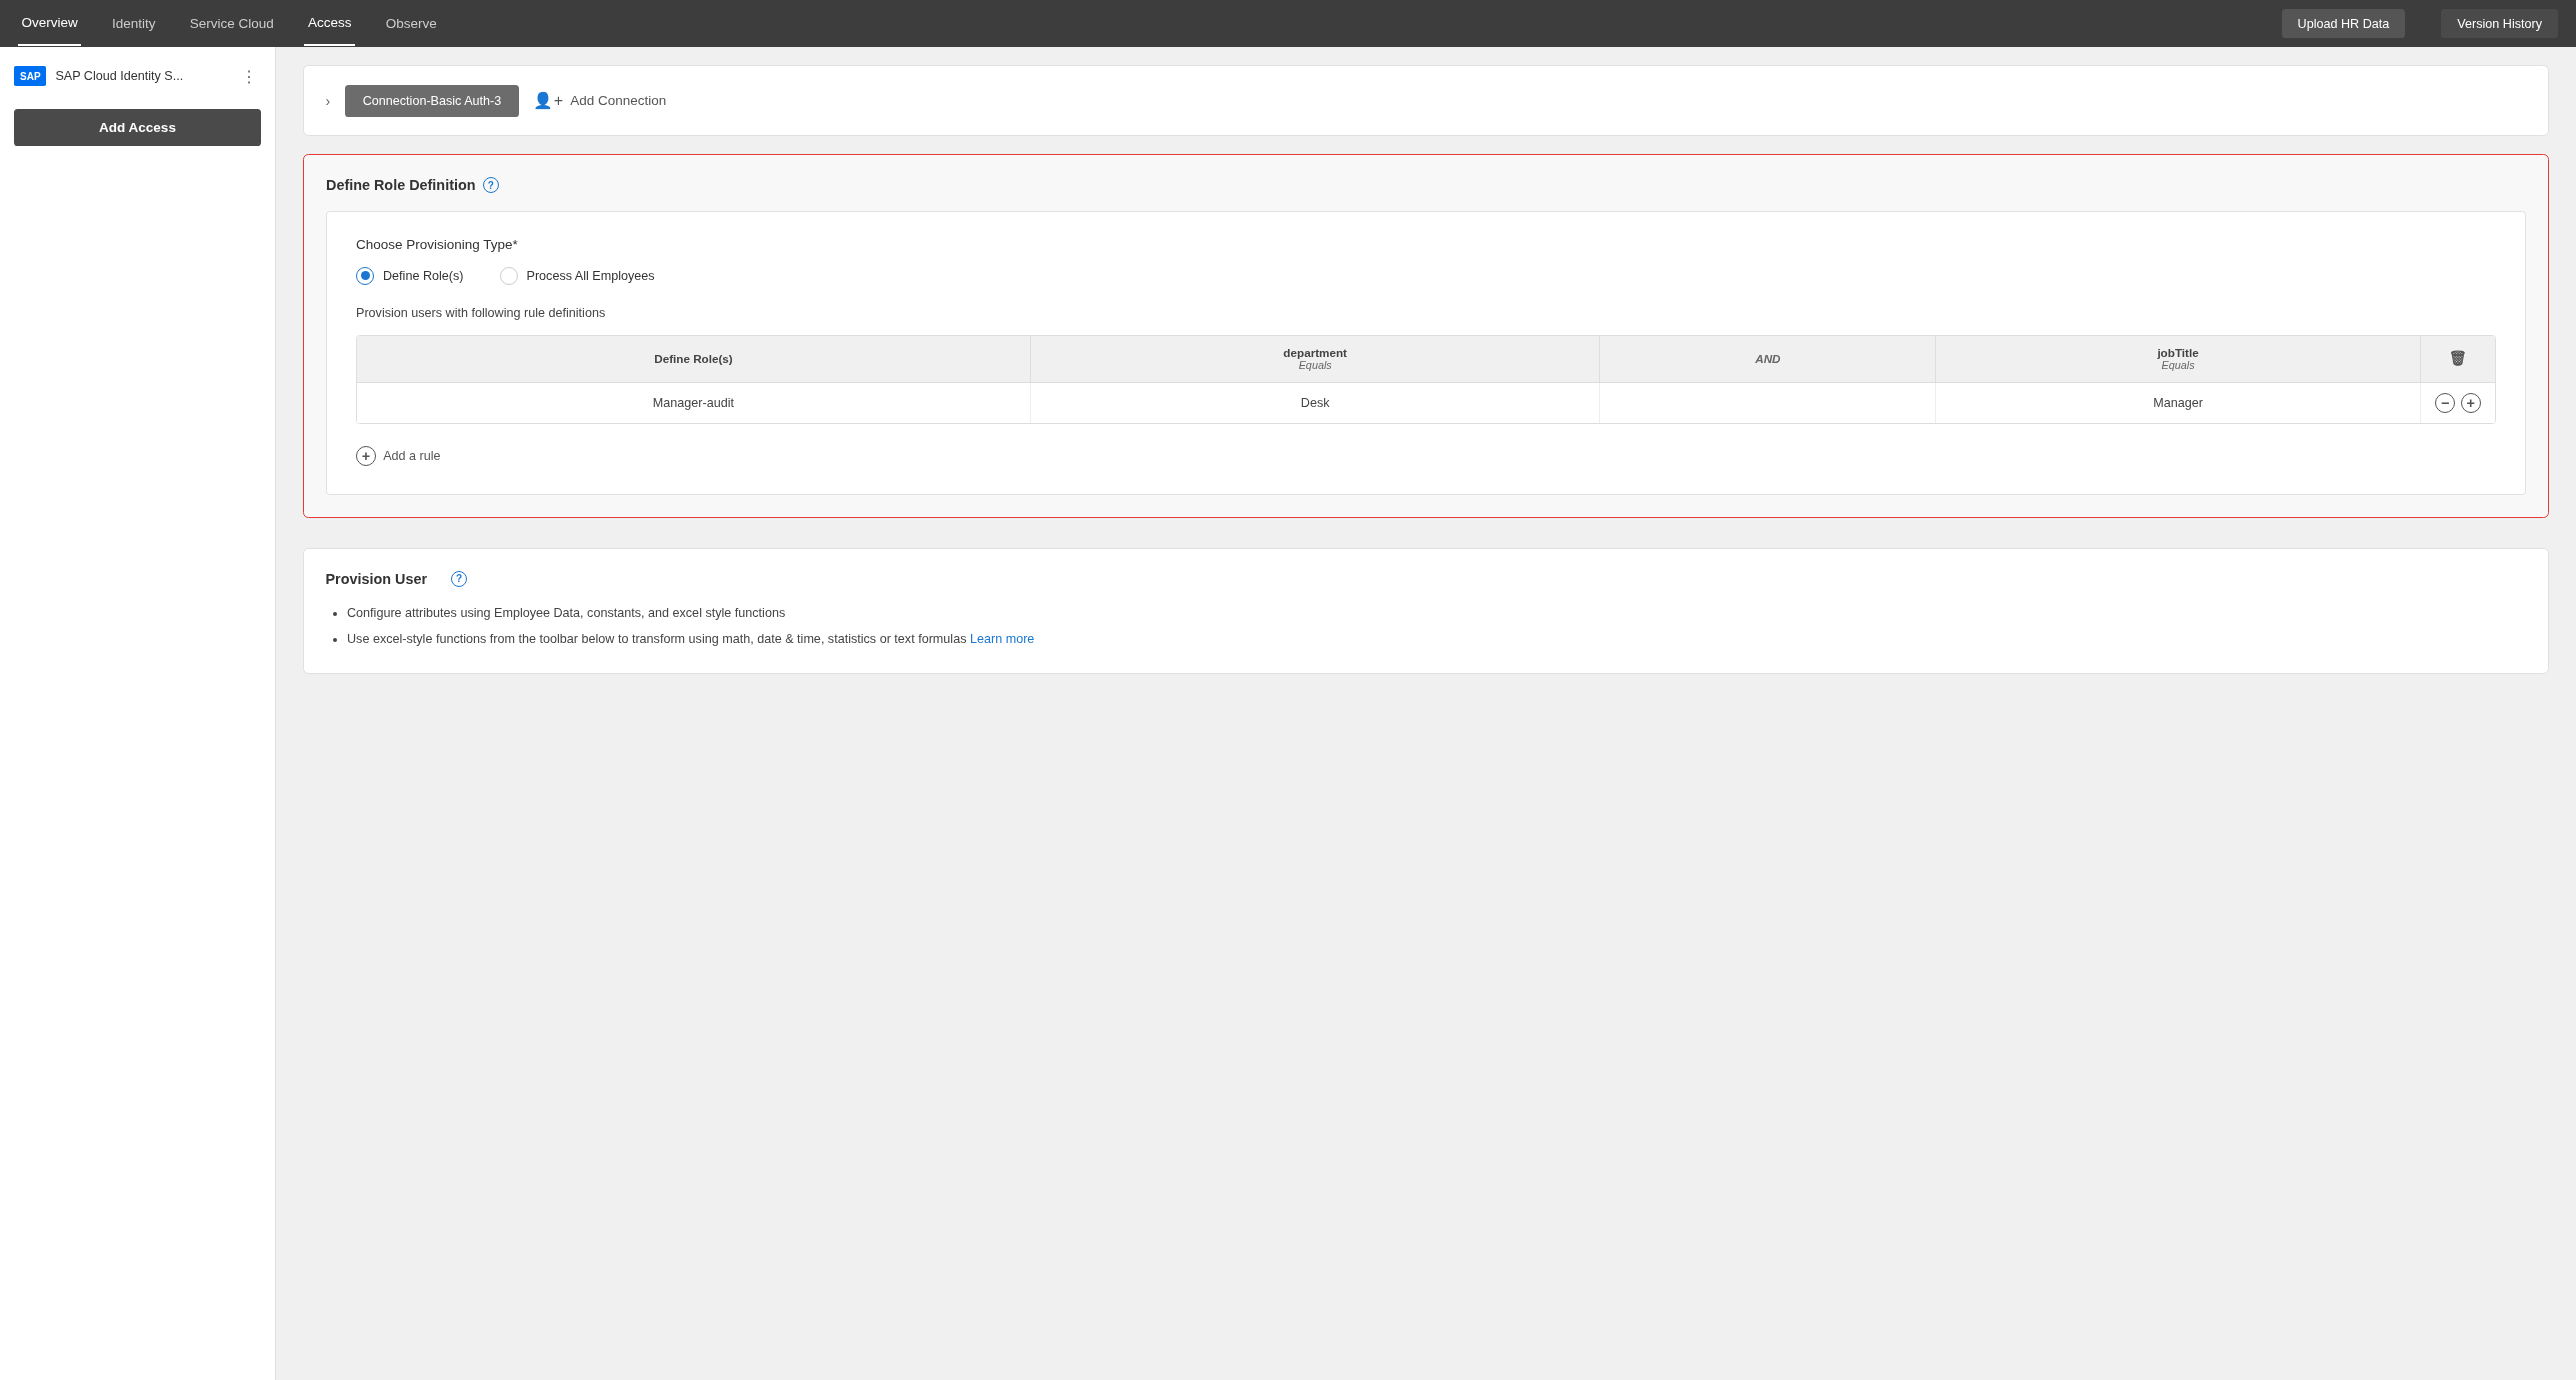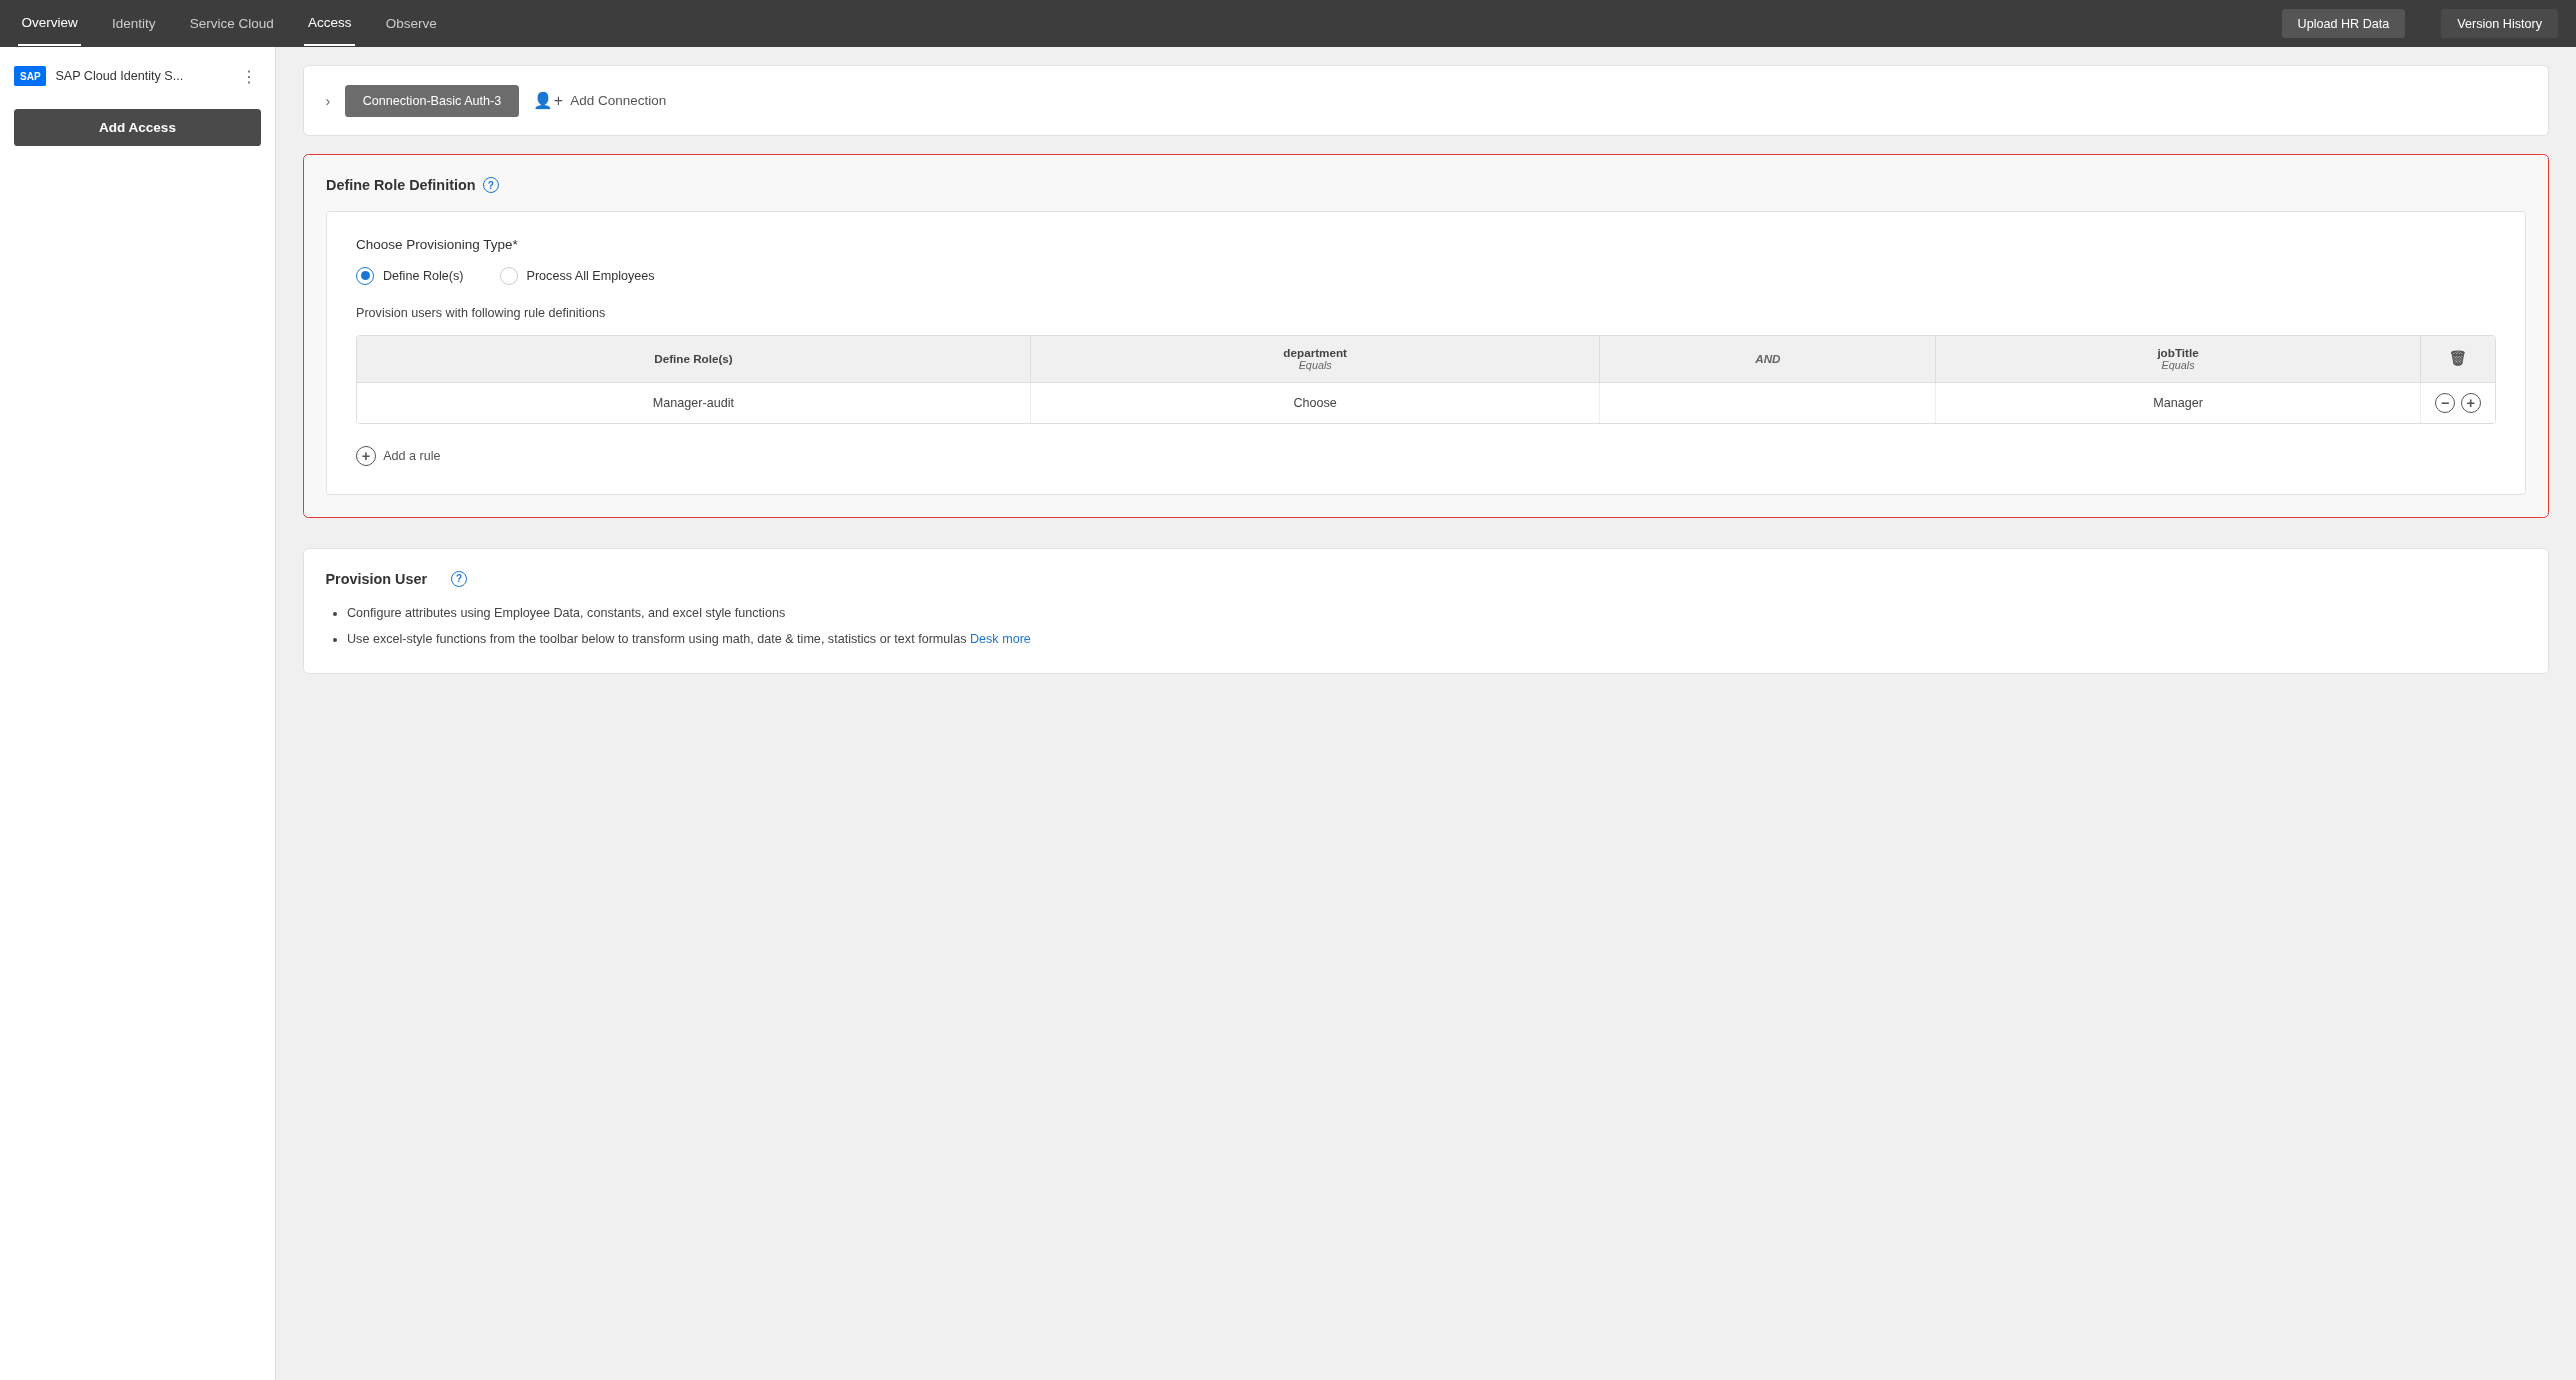--- a/index.html
+++ b/index.html
@@ -441,21 +441,21 @@
                   <span class="sub-label">Equals</span>
                 </th>
                 <th class="th-actions">
                   <span class="delete-icon">🗑</span>
                 </th>
               </tr>
             </thead>
             <tbody>
               <tr>
                 <td>Manager-audit</td>
-                <td>Choose</td>
+                <td>Desk</td>
                 <td></td>
                 <td>Manager</td>
                 <td>
                   <div class="action-icons">
                     <span class="minus-icon">−</span>
                     <span class="plus-icon">+</span>
                   </div>
                 </td>
               </tr>
             </tbody>
@@ -471,20 +471,20 @@
 
     <div class="section-card-plain">
       <div class="section-title-plain">
         <span>Provision User</span>
         <span class="help-icon">?</span>
       </div>
       <ul class="bullet-list">
         <li>Configure attributes using Employee Data, constants, and excel style functions</li>
         <li>
           <span>Use excel-style functions from the toolbar below to transform using math, date &amp; time, statistics or text formulas</span>
-          <a class="learn-more">Desk more</a>
+          <a class="learn-more">Learn more</a>
         </li>
       </ul>
     </div>
 
   </main>
 </div>
 
 
 </body></html>

